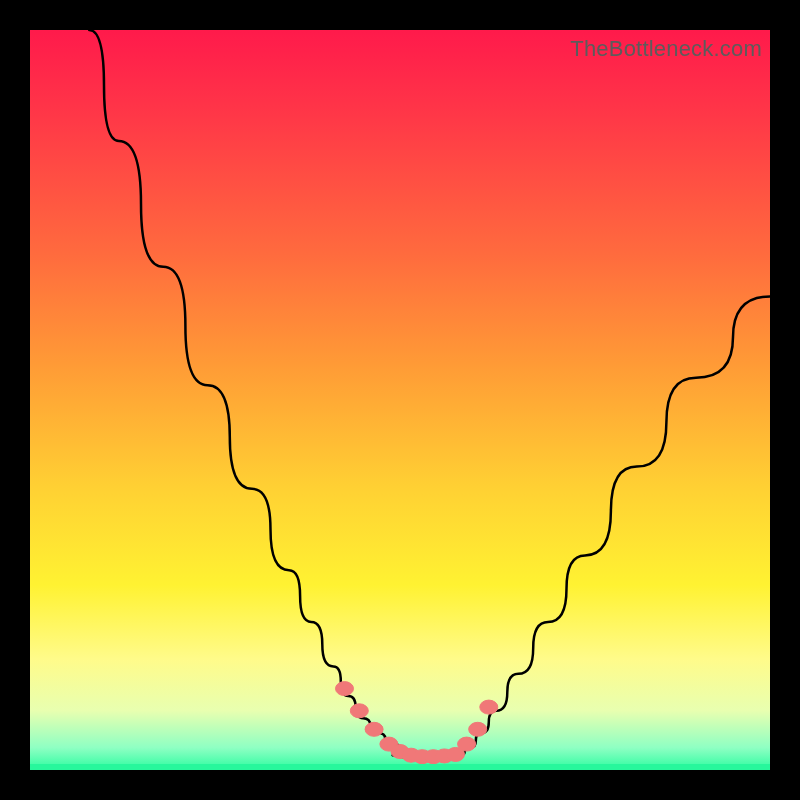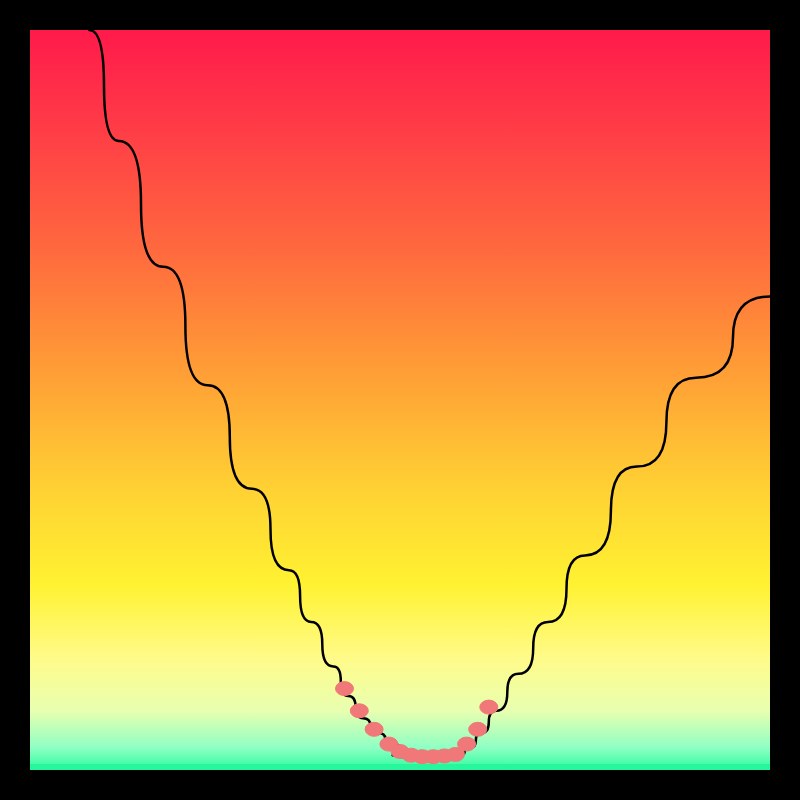--- a/index.html
+++ b/index.html
@@ -73,20 +73,21 @@
     width: 100%;
     height: 6px;
     background: #27f79c;
   }
 </style>
 </head>
 <body>
 
 <div class="frame">
   <div class="plot">
+    <div class="watermark">TheBottleneck.com</div>
 
     <svg class="curves" viewBox="0 0 740 740">
       <path id="left-curve" class="curve" d="M 59.2 0 Q 74 0 74 55.5 Q 74 111 88.8 111 Q 111 111 111 173.89999999999998 Q 111 236.79999999999995 133.2 236.79999999999995 Q 155.39999999999998 236.79999999999995 155.39999999999998 296 Q 155.39999999999998 355.2 177.6 355.2 Q 199.8 355.2 199.8 407 Q 199.8 458.8 222 458.8 Q 240.5 458.8 240.5 499.5 Q 240.5 540.2 259 540.2 Q 270.1 540.2 270.1 566.1 Q 270.1 592 281.2 592 Q 292.29999999999995 592 292.29999999999995 614.2 Q 292.29999999999995 636.4 303.4 636.4 Q 310.79999999999995 636.4 310.79999999999995 651.2 Q 310.79999999999995 666 318.2 666 Q 325.6 666 325.6 677.1 Q 325.6 688.2 333 688.2 Q 340.4 688.2 340.4 695.6 Q 340.4 703 347.79999999999995 703 Q 355.19999999999993 703 355.19999999999993 708.55 Q 355.19999999999993 714.1 362.59999999999997 714.1 Q 370 714.1 370 717.8 Q 370 721.5 377.40000000000003 721.5 Q 382.95000000000005 721.5 382.95000000000005 723.35 Q 382.95000000000005 725.2 388.5 725.2"></path>
       <path id="right-curve" class="curve" d="M 429.2 725.2 Q 434.75 725.2 434.75 721.5 Q 434.75 717.8 440.29999999999995 717.8 Q 445.84999999999997 717.8 445.84999999999997 710.4 Q 445.84999999999997 703 451.4 703 Q 458.79999999999995 703 458.79999999999995 691.9 Q 458.79999999999995 680.8 466.2 680.8 Q 477.3 680.8 477.3 662.3 Q 477.3 643.8 488.40000000000003 643.8 Q 503.20000000000005 643.8 503.20000000000005 617.9 Q 503.20000000000005 592 518 592 Q 536.5 592 536.5 558.7 Q 536.5 525.4 555 525.4 Q 580.9 525.4 580.9 481 Q 580.9 436.6 606.8 436.6 Q 636.4 436.6 636.4 392.2 Q 636.4 347.79999999999995 666 347.79999999999995 Q 703 347.79999999999995 703 307.09999999999997 Q 703 266.4 740 266.4"></path>
       <path id="valley-floor" class="curve" d="M 362.59999999999997 725.2 L 370 726.68 L 377.40000000000003 727.42 L 384.8 728.16 L 392.20000000000005 728.16 L 399.6 728.16 L 407.00000000000006 727.42 L 414.40000000000003 726.68 L 421.79999999999995 725.94 L 429.2 725.2"></path>
       <g id="markers">
           <ellipse cx="314.5" cy="658.6" rx="9" ry="7" class="marker"></ellipse>
           <ellipse cx="329.3" cy="680.8" rx="9" ry="7" class="marker"></ellipse>
           <ellipse cx="344.1" cy="699.3" rx="9" ry="7" class="marker"></ellipse>
           <ellipse cx="358.9" cy="714.1" rx="9" ry="7" class="marker"></ellipse>

